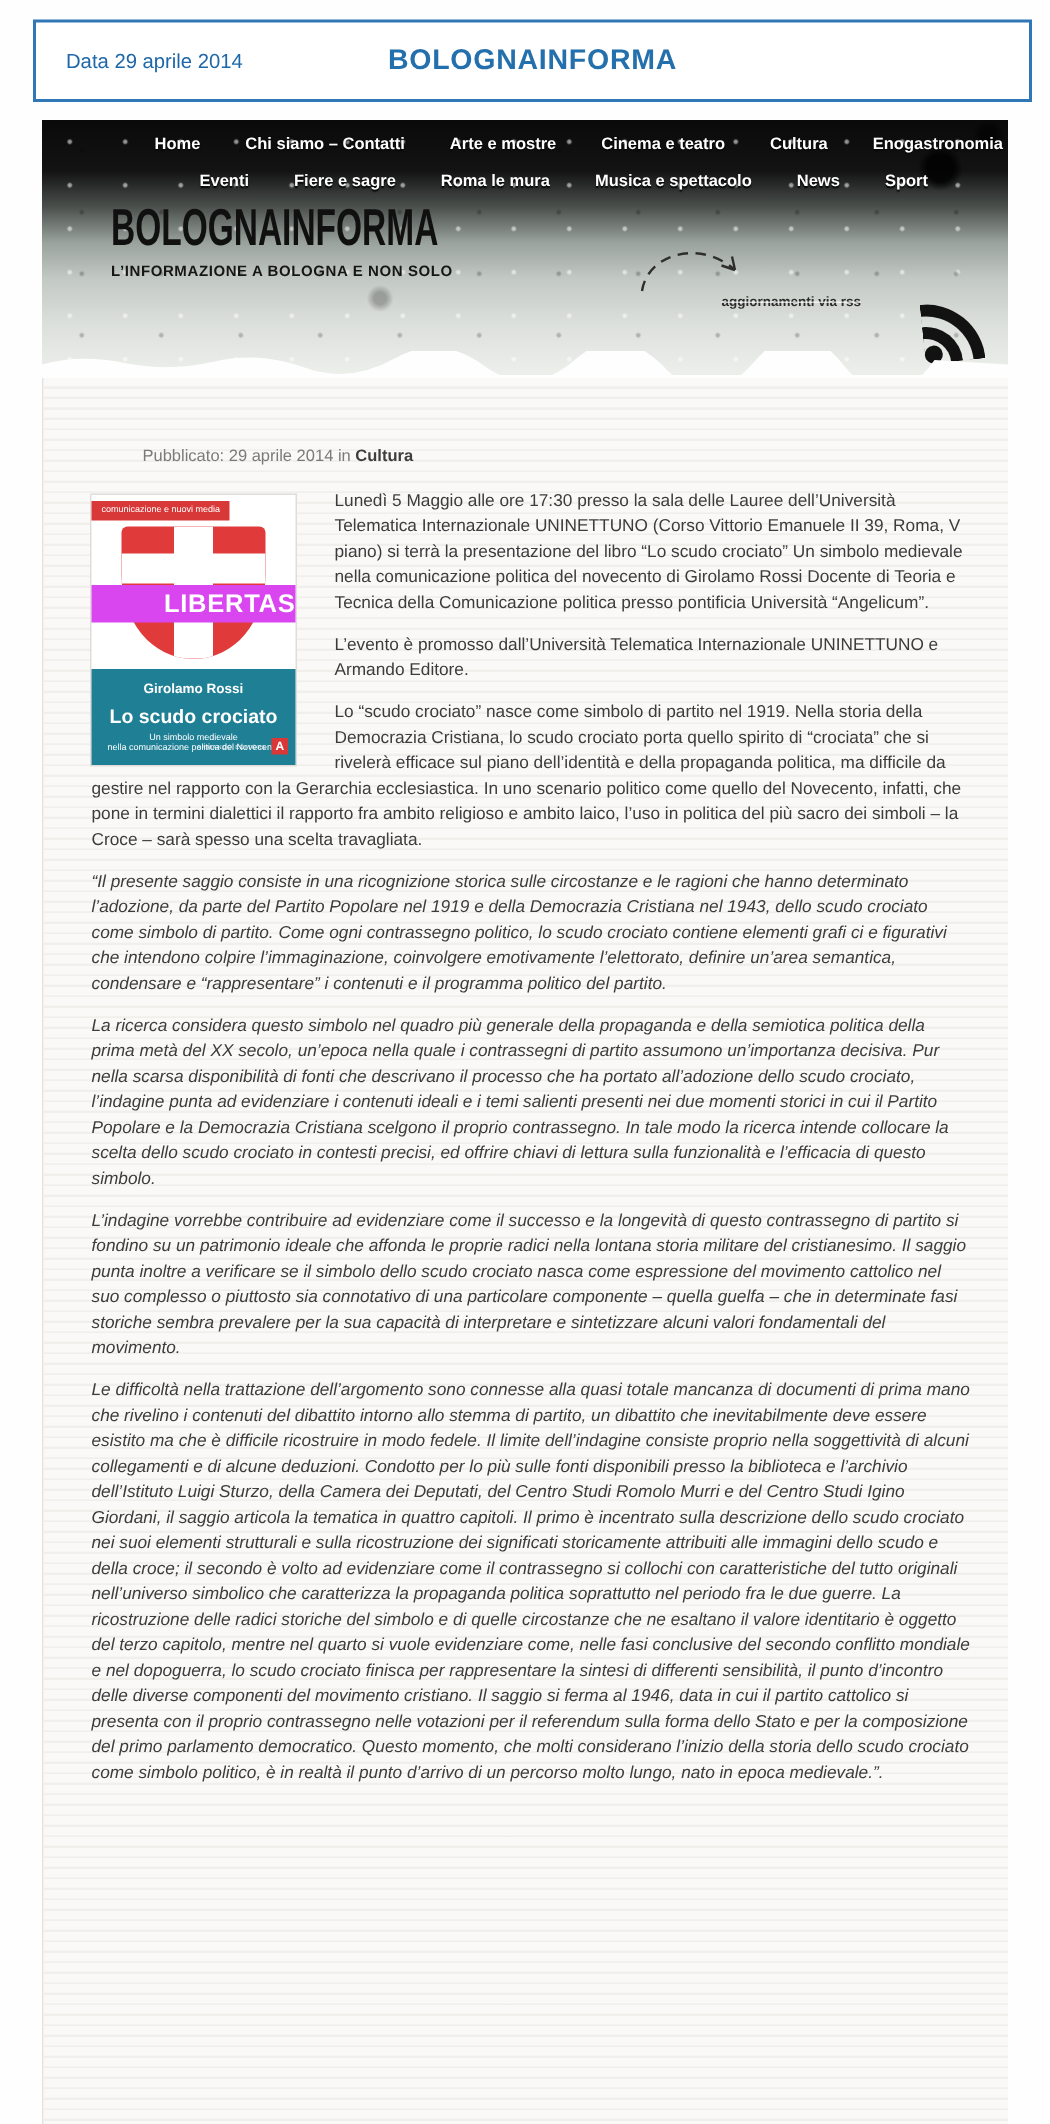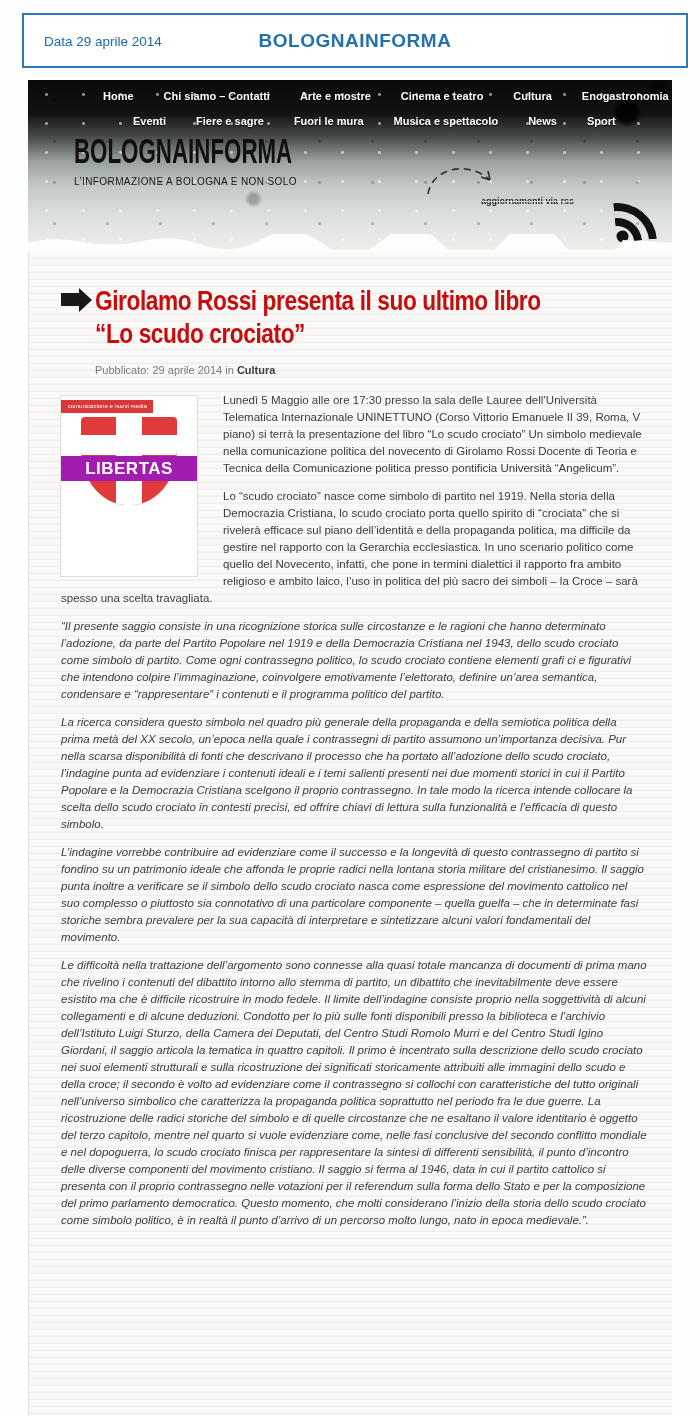--- a/index.html
+++ b/index.html
@@ -25,21 +25,21 @@
       linear-gradient(180deg,#0a0a0a 0%,#131313 20%,#4a4f4c 34%,#9aa29d 48%,#c2c8c3 62%,#dce0dc 80%,#edefeb 100%);
     background-size:auto,auto,auto,53px 41px,37px 29px,auto; }
   .nav-row { position:absolute; left:75px; right:10px; display:flex; gap:30px;
     font-size:11px; font-weight:bold; color:#fff; white-space:nowrap; }
   .nav-row.r1 { top:10px; }
   .nav-row.r2 { top:35px; left:105px; }
   .nav-item { cursor:pointer; text-shadow:0 1px 1px #000; }
   .logo-wrap { position:absolute; left:46px; top:52px; color:#101010; }
   .logo { font-size:31px; font-weight:900; letter-spacing:0;
     transform:scale(.72,1.12); transform-origin:left top; white-space:nowrap; }
-  .tagline { margin-top:8px; font-size:10px; font-weight:normal; letter-spacing:.4px; color:#161616; white-space:nowrap; }
+  .tagline { margin-top:8px; font-size:10px; font-weight:bold; letter-spacing:.4px; color:#161616; white-space:nowrap; }
   .rss-note { position:absolute; right:98px; bottom:44px; font-size:9px; font-weight:bold;
     color:#2b2b2b; text-decoration:line-through rgba(255,255,255,.7); }
   .dashed-arrow { position:absolute; right:170px; bottom:52px; }
   .rss-icon { position:absolute; right:16px; bottom:8px; width:42px; height:42px; transform:rotate(-6deg); }
   .rss-icon .dot { position:absolute; left:1px; bottom:1px; width:12px; height:12px; background:#121212; border-radius:50%; }
   .rss-icon .ring { position:absolute; left:1px; bottom:1px; border-radius:0 100% 0 0;
     border-top:8px solid #121212; border-right:8px solid #121212; }
   .rss-icon .r1 { width:25px; height:25px; }
   .rss-icon .r2 { width:40px; height:40px; }
   .torn { position:absolute; left:0; bottom:0; width:100%; height:16px; }
@@ -65,22 +65,22 @@
 
   
   .cover { float:left; width:136px; height:180px; margin:4px 26px 6px 0; position:relative;
     background:#ffffff; box-shadow:0 0 0 1px #e0ddd8; }
   .cover-strip { position:absolute; left:0; top:4px; width:68%; height:13px; background:#d93838;
     color:#fff; font-size:6px; line-height:13px; text-align:center; white-space:nowrap; overflow:hidden; }
   .shield { position:absolute; left:20px; top:21px; width:96px; height:88px; background:#e03a3a;
     border-radius:4px 4px 46px 46px / 4px 4px 56px 56px; overflow:hidden; }
   .shield .cross-v { position:absolute; left:35px; top:0; width:26px; height:100%; background:#fff; }
   .shield .cross-h { position:absolute; left:0; top:18px; width:100%; height:20px; background:#fff; }
-  .libertas { position:absolute; left:0; right:0; top:60px; height:25px; background:#a21caf;
-    color:#fff; font-weight:800; font-size:17px; letter-spacing:.5px; line-height:25px; text-align:center; }
+  .libertas { position:absolute; left:0; right:0; top:60px; height:25px; background:#d946ef;
+    color:#fff; font-weight:800; font-size:17px; letter-spacing:.5px; line-height:25px; text-align:right; }
   .cover-bottom { position:absolute; left:0; right:0; bottom:0; height:64px; background:#1f7f95;
     color:#fff; text-align:center; padding-top:5px; }
   .cover-author { font-size:9px; font-weight:bold; }
   .cover-title { font-size:13px; font-weight:bold; margin-top:1px; }
   .cover-sub { font-size:6px; line-height:7px; margin-top:3px; }
   .pub-row { position:absolute; right:5px; bottom:4px; display:flex; align-items:center; gap:3px; }
   .pub-name { font-size:4px; letter-spacing:.5px; opacity:.85; }
   .pub-mark { width:11px; height:11px; background:#d93838; color:#fff; font-size:8px;
     font-weight:bold; line-height:11px; text-align:center; }
 </style>
@@ -97,21 +97,21 @@
     <span class="nav-item">Home</span>
     <span class="nav-item">Chi siamo – Contatti</span>
     <span class="nav-item">Arte e mostre</span>
     <span class="nav-item">Cinema e teatro</span>
     <span class="nav-item">Cultura</span>
     <span class="nav-item">Enogastronomia e turismo</span>
   </div>
   <div class="nav-row r2">
     <span class="nav-item">Eventi</span>
     <span class="nav-item">Fiere e sagre</span>
-    <span class="nav-item">Fuori le mura</span>
+    <span class="nav-item">Roma le mura</span>
     <span class="nav-item">Musica e spettacolo</span>
     <span class="nav-item">News</span>
     <span class="nav-item">Sport</span>
   </div>
 
   <div class="logo-wrap">
     <div class="logo">BOLOGNAINFORMA</div>
     <div class="tagline">L’INFORMAZIONE A BOLOGNA E NON SOLO</div>
   </div>
 
@@ -127,44 +127,50 @@
     <span class="dot"></span>
   </div>
 
   <svg class="torn" viewBox="0 0 644 16" preserveAspectRatio="none">
     <path d="M0 16 L0 9 Q 25 2 55 8 T 115 7 T 175 11 T 235 5 T 295 10 T 355 6 T 415 11 T 475 7 T 535 10 T 595 6 L 644 9 L 644 16 Z" fill="#fefefe"></path>
   </svg>
 </div>
 
 <div class="article">
 
-  <div class="title-row">
-    <span class="arrow-icon"></span>
-    <h1 style="font-size:inherit;">
-      <div class="headline">Girolamo Rossi presenta il suo ultimo libro</div>
-      <div class="headline">“Lo scudo crociato”</div>
-    </h1>
-  </div>
 
   <div class="pub-line">
     <span>Pubblicato: 29 aprile 2014 in </span><b>Cultura</b>
   </div>
 
   <div class="body-copy">
 
     <div class="cover">
       <div class="cover-strip">comunicazione e nuovi media</div>
       <div class="shield">
         <span class="cross-v"></span>
         <span class="cross-h"></span>
       </div>
       <div class="libertas">LIBERTAS</div>
+      <div class="cover-bottom">
+        <div class="cover-author">Girolamo Rossi</div>
+        <div class="cover-title">Lo scudo crociato</div>
+        <div class="cover-sub">
+          <div>Un simbolo medievale</div>
+          <div>nella comunicazione politica del Novecento</div>
+        </div>
+        <div class="pub-row">
+          <span class="pub-name">ARMANDO EDITORE</span>
+          <span class="pub-mark">A</span>
+        </div>
+      </div>
     </div>
 
     <p>Lunedì 5 Maggio alle ore 17:30 presso la sala delle Lauree dell’Università Telematica Internazionale UNINETTUNO (Corso Vittorio Emanuele II 39, Roma, V piano) si terrà la presentazione del libro “Lo scudo crociato” Un simbolo medievale nella comunicazione politica del novecento di Girolamo Rossi Docente di Teoria e Tecnica della Comunicazione politica presso pontificia Università “Angelicum”.</p>
+    <p>L’evento è promosso dall’Università Telematica Internazionale UNINETTUNO e Armando Editore.</p>
     <p>Lo “scudo crociato” nasce come simbolo di partito nel 1919. Nella storia della Democrazia Cristiana, lo scudo crociato porta quello spirito di “crociata” che si rivelerà efficace sul piano dell’identità e della propaganda politica, ma difficile da gestire nel rapporto con la Gerarchia ecclesiastica. In uno scenario politico come quello del Novecento, infatti, che pone in termini dialettici il rapporto fra ambito religioso e ambito laico, l’uso in politica del più sacro dei simboli – la Croce – sarà spesso una scelta travagliata.</p>
 
     <p class="quote">“Il presente saggio consiste in una ricognizione storica sulle circostanze e le ragioni che hanno determinato l’adozione, da parte del Partito Popolare nel 1919 e della Democrazia Cristiana nel 1943, dello scudo crociato come simbolo di partito. Come ogni contrassegno politico, lo scudo crociato contiene elementi grafi ci e figurativi che intendono colpire l’immaginazione, coinvolgere emotivamente l’elettorato, definire un’area semantica, condensare e “rappresentare” i contenuti e il programma politico del partito.</p>
     <p class="quote">La ricerca considera questo simbolo nel quadro più generale della propaganda e della semiotica politica della prima metà del XX secolo, un’epoca nella quale i contrassegni di partito assumono un’importanza decisiva. Pur nella scarsa disponibilità di fonti che descrivano il processo che ha portato all’adozione dello scudo crociato, l’indagine punta ad evidenziare i contenuti ideali e i temi salienti presenti nei due momenti storici in cui il Partito Popolare e la Democrazia Cristiana scelgono il proprio contrassegno. In tale modo la ricerca intende collocare la scelta dello scudo crociato in contesti precisi, ed offrire chiavi di lettura sulla funzionalità e l’efficacia di questo simbolo.</p>
     <p class="quote">L’indagine vorrebbe contribuire ad evidenziare come il successo e la longevità di questo contrassegno di partito si fondino su un patrimonio ideale che affonda le proprie radici nella lontana storia militare del cristianesimo. Il saggio punta inoltre a verificare se il simbolo dello scudo crociato nasca come espressione del movimento cattolico nel suo complesso o piuttosto sia connotativo di una particolare componente – quella guelfa – che in determinate fasi storiche sembra prevalere per la sua capacità di interpretare e sintetizzare alcuni valori fondamentali del movimento.</p>
     <p class="quote gap-top">Le difficoltà nella trattazione dell’argomento sono connesse alla quasi totale mancanza di documenti di prima mano che rivelino i contenuti del dibattito intorno allo stemma di partito, un dibattito che inevitabilmente deve essere esistito ma che è difficile ricostruire in modo fedele. Il limite dell’indagine consiste proprio nella soggettività di alcuni collegamenti e di alcune deduzioni. Condotto per lo più sulle fonti disponibili presso la biblioteca e l’archivio dell’Istituto Luigi Sturzo, della Camera dei Deputati, del Centro Studi Romolo Murri e del Centro Studi Igino Giordani, il saggio articola la tematica in quattro capitoli. Il primo è incentrato sulla descrizione dello scudo crociato nei suoi elementi strutturali e sulla ricostruzione dei significati storicamente attribuiti alle immagini dello scudo e della croce; il secondo è volto ad evidenziare come il contrassegno si collochi con caratteristiche del tutto originali nell’universo simbolico che caratterizza la propaganda politica soprattutto nel periodo fra le due guerre. La ricostruzione delle radici storiche del simbolo e di quelle circostanze che ne esaltano il valore identitario è oggetto del terzo capitolo, mentre nel quarto si vuole evidenziare come, nelle fasi conclusive del secondo conflitto mondiale e nel dopoguerra, lo scudo crociato finisca per rappresentare la sintesi di differenti sensibilità, il punto d’incontro delle diverse componenti del movimento cristiano. Il saggio si ferma al 1946, data in cui il partito cattolico si presenta con il proprio contrassegno nelle votazioni per il referendum sulla forma dello Stato e per la composizione del primo parlamento democratico. Questo momento, che molti considerano l’inizio della storia dello scudo crociato come simbolo politico, è in realtà il punto d’arrivo di un percorso molto lungo, nato in epoca medievale.”.</p>
 
   </div>
 </div>
 

